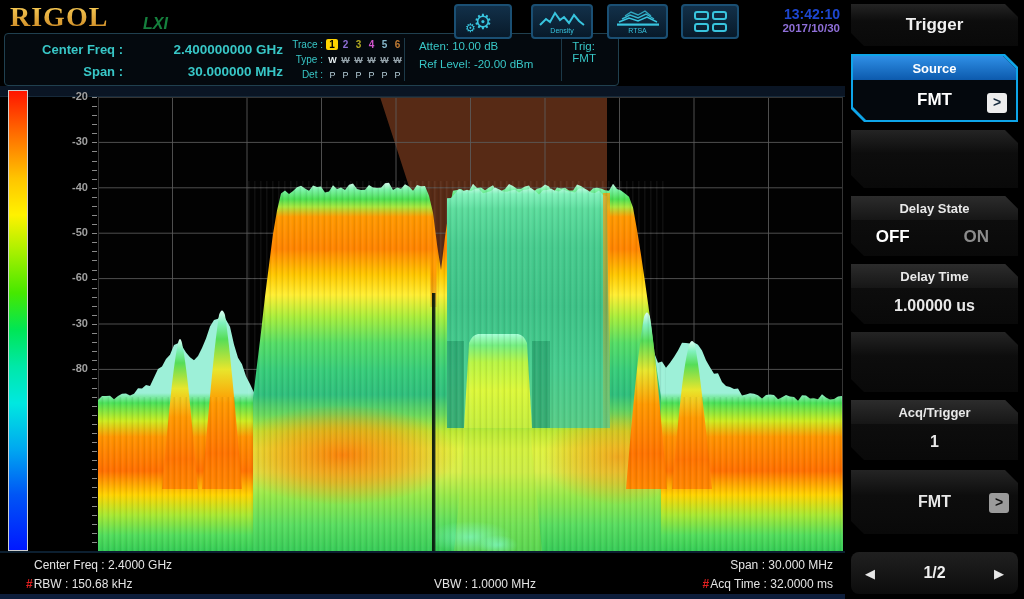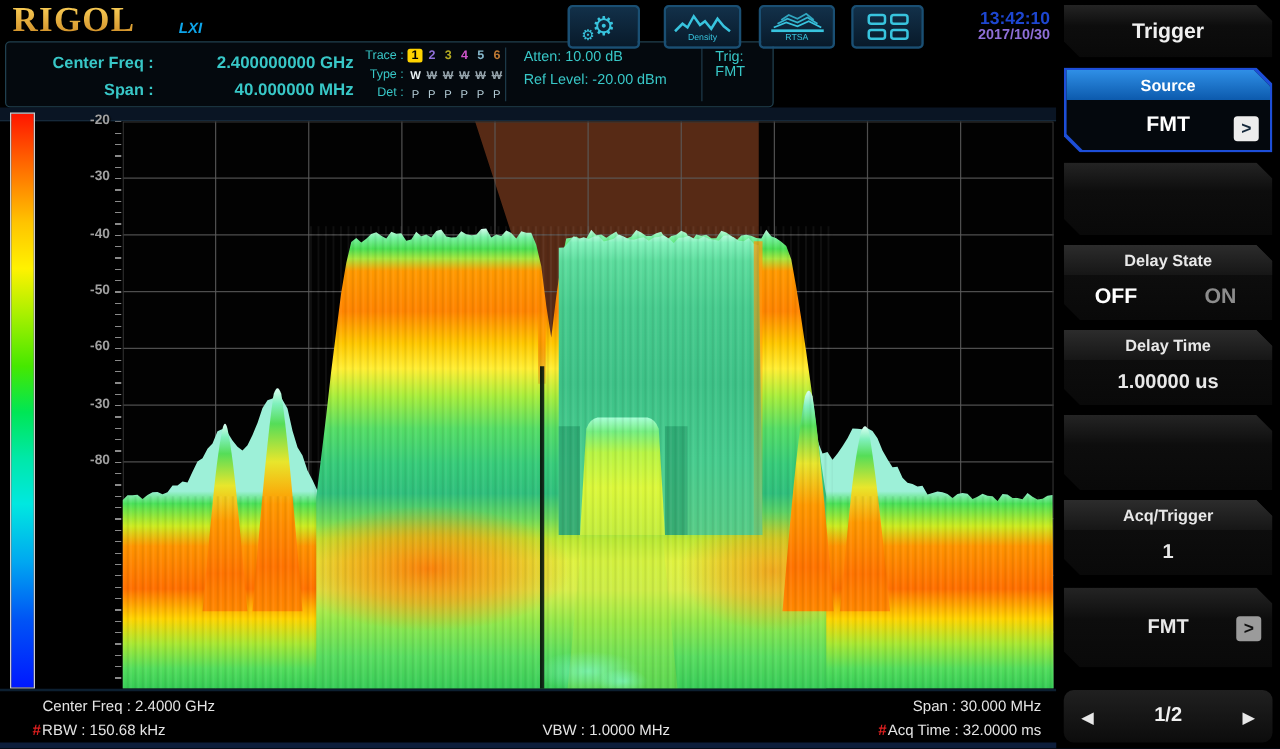--- a/index.html
+++ b/index.html
@@ -5,21 +5,21 @@
   * { margin:0; padding:0; box-sizing:border-box; }
   html,body { background:#000; }
   body { font-family:"Liberation Sans", sans-serif; }
   .screen { position:relative; width:1024px; height:599px; background:#000; overflow:hidden; }
 
   
   .logo { position:absolute; left:10px; top:1px; font-family:"Liberation Serif", serif;
           font-weight:bold; font-size:28px; letter-spacing:1px;
           background:linear-gradient(#ffd75e,#c8811d); -webkit-background-clip:text; background-clip:text;
           color:#e8a93a; -webkit-text-fill-color:transparent; }
-  .lxi  { position:absolute; left:143px; top:15px; color:#0ea5e9; font-style:italic; font-weight:bold; font-size:12px; }
+  .lxi  { position:absolute; left:143px; top:15px; color:#15803d; font-style:italic; font-weight:bold; font-size:16px; }
 
   .info-panel { position:absolute; left:4px; top:33px; width:615px; height:53px;
                 border:1px solid #20404f; border-radius:4px; background:#04090e; display:flex; }
   .freq-block { width:300px; padding-top:4px; }
   .freq-row { display:flex; height:22px; align-items:center; }
   .freq-row .lab { width:118px; text-align:right; color:#38c7c7; font-size:13px; font-weight:bold; }
   .freq-row .val { width:160px; text-align:right; color:#38c7c7; font-size:13.5px; font-weight:bold; }
   .trace-block { width:128px; padding-top:3px; font-size:10px; }
   .trow { display:flex; height:15px; align-items:center; }
   .trow .tlab { width:40px; text-align:right; color:#38c7c7; margin-right:3px; }
@@ -67,21 +67,21 @@
   
   .sidebar { position:absolute; left:845px; top:0; width:179px; height:599px; background:#000; }
   .cut { clip-path:polygon(0 0, calc(100% - 13px) 0, 100% 13px, 100% 100%, 13px 100%, 0 calc(100% - 13px)); }
   .mbtn { position:absolute; left:6px; width:167px; background:linear-gradient(#242424,#0d0d0d 40%,#090909);
           color:#e8e8e8; cursor:pointer; }
   .mtitle { display:flex; align-items:center; justify-content:center; font-size:17px; font-weight:bold; color:#f0f0f0; }
   .mlabel { height:24px; display:flex; align-items:center; justify-content:center;
             font-size:13px; font-weight:bold; background:linear-gradient(#2c2c2c,#161616); }
   .mval { position:absolute; left:0; right:0; top:24px; bottom:0; display:flex; align-items:center; justify-content:center;
           font-size:16px; font-weight:bold; }
-  .src-outer { position:absolute; left:6px; width:167px; background:#1d4ed8; }
+  .src-outer { position:absolute; left:6px; width:167px; background:#0ea5e9; }
   .src-in { position:absolute; inset:2px; background:#04080d; }
   .src-label { height:24px; display:flex; align-items:center; justify-content:center; color:#fff;
                font-size:13px; font-weight:bold; background:linear-gradient(#2f8fe6,#0c5aad); }
   .src-val { position:absolute; left:0; right:0; top:24px; bottom:0; display:flex; align-items:center; justify-content:center;
              color:#fff; font-size:17px; font-weight:bold; }
   .arrowbox { position:absolute; right:9px; top:50%; margin-top:1px; transform:translateY(-50%);
               width:20px; height:20px; border-radius:3px; background:#ededed; color:#15293c;
               font-size:14px; font-weight:bold; text-align:center; line-height:19px; }
   .arrowbox.gray { background:#9b9b9b; color:#101010; }
   .offon { position:absolute; left:0; right:0; top:22px; bottom:0; display:flex; align-items:center; }
@@ -102,21 +102,21 @@
   <div class="lxi">LXI</div>
 
   <div class="info-panel">
     <div class="freq-block">
       <div class="freq-row">
         <span class="lab">Center Freq :</span>
         <span class="val">2.400000000 GHz</span>
       </div>
       <div class="freq-row">
         <span class="lab">Span :</span>
-        <span class="val">40.000000 MHz</span>
+        <span class="val">30.000000 MHz</span>
       </div>
     </div>
     <div class="trace-block">
       <div class="trow">
         <span class="tlab">Trace :</span>
         <span class="tnum t1">1</span>
         <span class="tnum t2">2</span>
         <span class="tnum t3">3</span>
         <span class="tnum t4">4</span>
         <span class="tnum t5">5</span>

